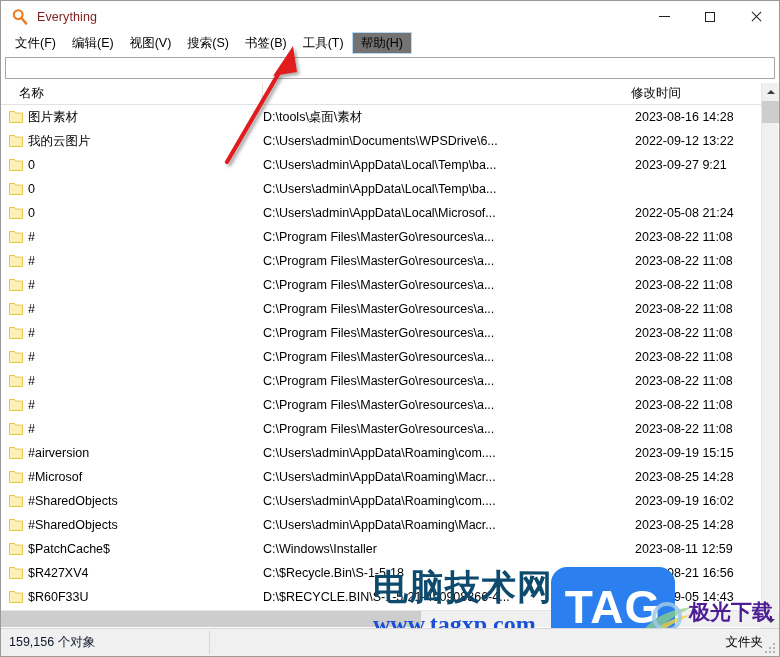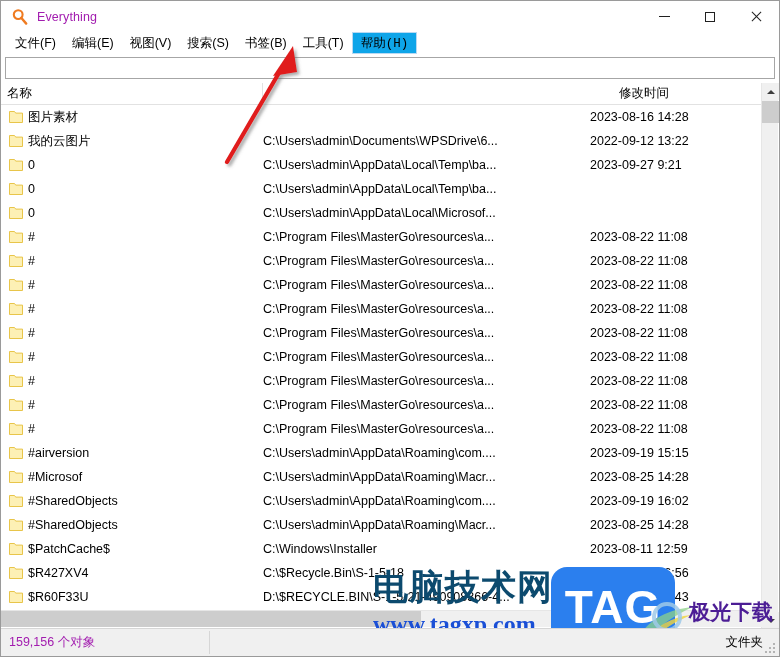--- a/index.html
+++ b/index.html
@@ -33,21 +33,21 @@
   }
   .app-icon {
     width: 18px; height: 18px;
     margin-left: 10px;
     margin-right: 8px;
     position: relative;
     flex: none;
   }
   .title-text {
     font-size: 12.5px;
-    color: #a21caf;
+    color: #7f1d1d;
     letter-spacing: .1px;
   }
   .win-buttons {
     position: absolute;
     right: 0; top: 0;
     height: 31px;
     display: flex;
   }
   .win-btn {
     width: 46px; height: 31px;
@@ -95,24 +95,23 @@
   }
   .menu-item {
     padding: 0 8px;
     display: flex;
     align-items: center;
     font-size: 12.5px;
     color: #000000;
     white-space: nowrap;
   }
   .menu-item.highlighted {
-    background: #0ea5e9;
+    background: #737373;
     border: 1px solid #b8d9f2;
     box-sizing: border-box;
-    font-family: Liberation Mono, monospace;
   }
 
   
   .searchbar-wrap {
     position: absolute;
     left: 0; top: 53px;
     width: 778px;
     height: 29px;
     background: #ffffff;
   }
@@ -143,21 +142,21 @@
   }
   .hcell {
     position: absolute;
     top: 0;
     height: 21px;
     line-height: 21px;
     font-size: 12.5px;
     color: #000;
     box-sizing: border-box;
     border-right: 1px solid #e2e2e2;
-    padding-left: 6px;
+    padding-left: 18px;
     overflow: hidden;
     white-space: nowrap;
   }
   .hcell.num { text-align: right; padding-right: 8px; padding-left: 0; }
 
   
   .listwrap {
     position: absolute;
     left: 0; top: 104px;
     width: 760px;
@@ -176,21 +175,21 @@
     height: 24px;
     line-height: 24px;
     font-size: 12.5px;
     color: #000;
     white-space: nowrap;
     overflow: hidden;
   }
   .c-name  { left: 27px;  width: 225px; }
   .c-path  { left: 262px; width: 250px; }
   .c-size  { left: 512px; width: 94px; text-align: right; }
-  .c-date  { left: 589px; width: 140px; }
+  .c-date  { left: 634px; width: 140px; }
   .folder-ico {
     position: absolute;
     left: 8px; top: 5px;
     width: 14px; height: 13px;
   }
 
   
   .vscroll {
     position: absolute;
     right: 1px; top: 82px;
@@ -246,21 +245,21 @@
     background: #f0f0f0;
     border-top: 1px solid #d6d6d6;
     box-sizing: border-box;
   }
   .status-left {
     position: absolute;
     left: 8px; top: 0;
     height: 27px;
     line-height: 27px;
     font-size: 12.5px;
-    color: #a21caf;
+    color: #0f172a;
   }
   .status-sep {
     position: absolute;
     left: 208px; top: 2px;
     width: 1px; height: 23px;
     background: #d6d6d6;
   }
   .status-right {
     position: absolute;
     right: 16px; top: 0;
@@ -387,20 +386,21 @@
     <div class="hcell" style="left:612px;width:149px;border-right:none;">修改时间</div>
   </div>
 
   <div class="listwrap">
     <div id="rows-container">
         <div class="row">
           <div class="folder-ico"><svg width="14" height="13" viewBox="0 0 14 13">
               <path d="M0.5 1.5 h5 l1.2 1.6 h6.8 v9.4 h-13 z" fill="#fdf0b5" stroke="#e8c54a" stroke-width="1"></path>
             </svg></div>
           <div class="cell c-name">图片素材</div>
+          <div class="cell c-path">D:\tools\桌面\素材</div>
           <div class="cell c-size"></div>
           <div class="cell c-date">2023-08-16 14:28</div>
         </div>
         <div class="row">
           <div class="folder-ico"><svg width="14" height="13" viewBox="0 0 14 13">
               <path d="M0.5 1.5 h5 l1.2 1.6 h6.8 v9.4 h-13 z" fill="#fdf0b5" stroke="#e8c54a" stroke-width="1"></path>
             </svg></div>
           <div class="cell c-name">我的云图片</div>
           <div class="cell c-path">C:\Users\admin\Documents\WPSDrive\6...</div>
           <div class="cell c-size"></div>
@@ -423,20 +423,21 @@
           <div class="cell c-path">C:\Users\admin\AppData\Local\Temp\ba...</div>
           <div class="cell c-size"></div>
         </div>
         <div class="row">
           <div class="folder-ico"><svg width="14" height="13" viewBox="0 0 14 13">
               <path d="M0.5 1.5 h5 l1.2 1.6 h6.8 v9.4 h-13 z" fill="#fdf0b5" stroke="#e8c54a" stroke-width="1"></path>
             </svg></div>
           <div class="cell c-name">0</div>
           <div class="cell c-path">C:\Users\admin\AppData\Local\Microsof...</div>
           <div class="cell c-size"></div>
+          <div class="cell c-date">2022-05-08 21:24</div>
         </div>
         <div class="row">
           <div class="folder-ico"><svg width="14" height="13" viewBox="0 0 14 13">
               <path d="M0.5 1.5 h5 l1.2 1.6 h6.8 v9.4 h-13 z" fill="#fdf0b5" stroke="#e8c54a" stroke-width="1"></path>
             </svg></div>
           <div class="cell c-name">#</div>
           <div class="cell c-path">C:\Program Files\MasterGo\resources\a...</div>
           <div class="cell c-size"></div>
           <div class="cell c-date">2023-08-22 11:08</div>
         </div>

